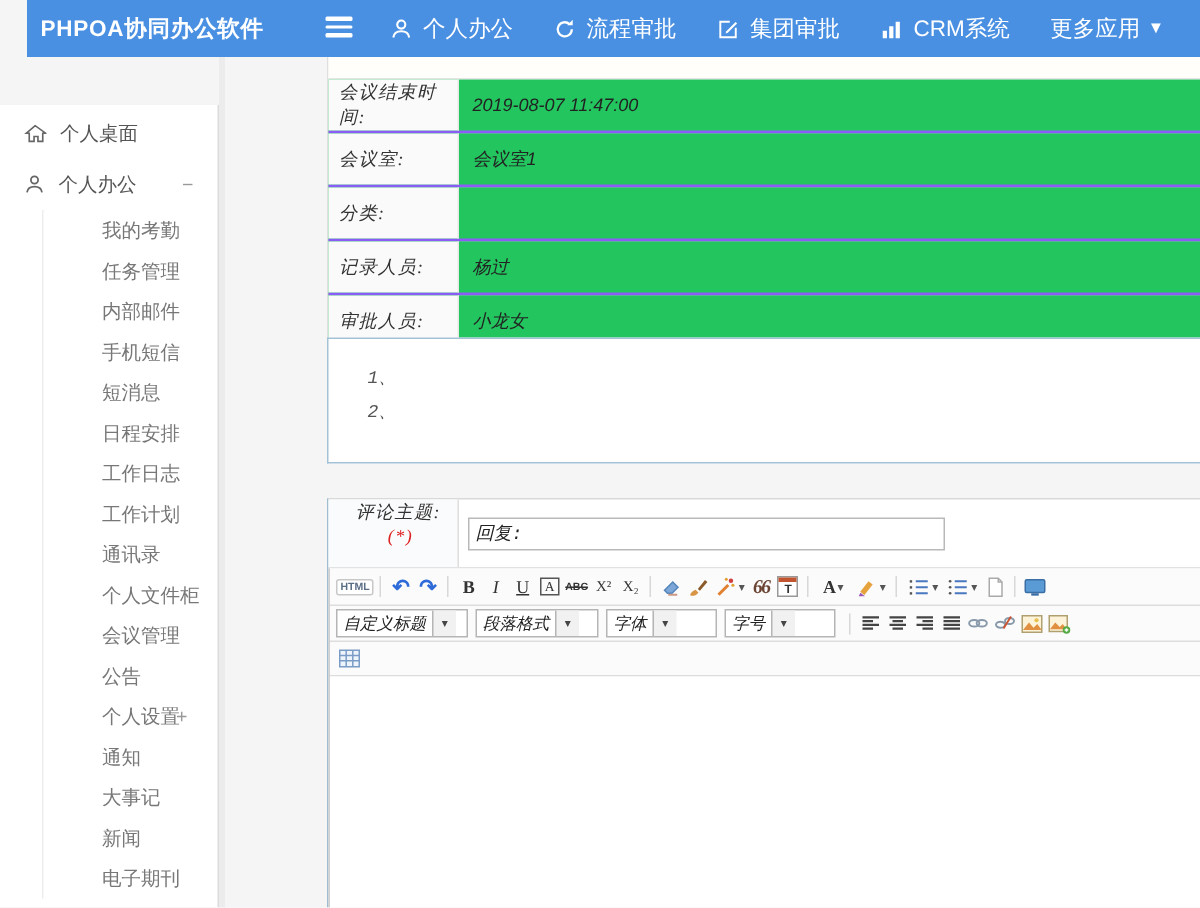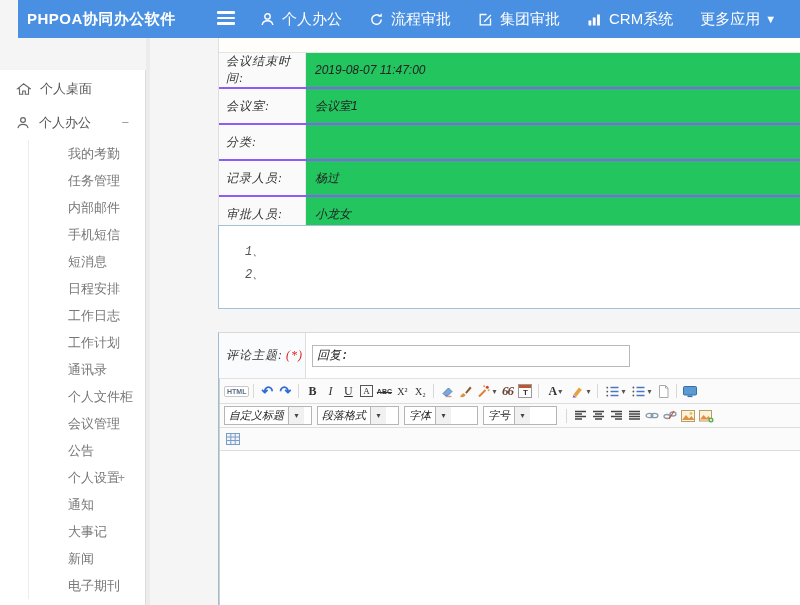--- a/index.html
+++ b/index.html
@@ -36,21 +36,21 @@
   .fvalue{flex:1;display:flex;align-items:center;padding-left:9px;font-size:12px;color:#222;
           font-style:italic;font-family:Liberation Sans, sans-serif;}
   .minutes{position:absolute;left:68px;top:187px;right:0;height:84px;background:#fff;
            border:1px solid #a3c2d6;border-right:none;box-sizing:border-box;
            padding:15px 0 0 26px;font-size:12px;line-height:23px;color:#555;
            font-style:italic;font-family:"Liberation Mono","DejaVu Sans Mono",monospace;}
   .ctable{position:absolute;left:68px;top:294px;right:0;bottom:0;background:#fff;
           border-left:1px solid #a0bdd0;border-top:1px solid #d9d9d9;display:flex;flex-direction:column;}
   .crow1{display:flex;height:45px;border-bottom:1px solid #e2e2e2;align-items:stretch;}
   .clabel{width:79px;background:#fafbfc;border-right:1px solid #dedede;display:flex;align-items:center;padding-left:7px;
-          font-style:italic;font-size:12px;color:#333;letter-spacing:1px;font-family:"Liberation Serif",serif;flex-shrink:0;}
+          font-style:italic;font-size:12px;color:#333;letter-spacing:1px;font-family:"Liberation Serif",serif;flex-shrink:0;flex-direction:column;}
   .req{color:#d22;margin-left:3px;font-style:italic;font-size:12px;}
   .cval{flex:1;display:flex;align-items:center;}
   .subject-input{margin-left:6px;width:308px;height:18px;border:1px solid #b9b9b9;font-size:12px;padding:1px 4px;
                  font-style:italic;font-family:"Liberation Mono","DejaVu Sans Mono",monospace;color:#222;background:#fff;outline:none;}
   .crow2{display:flex;flex:1;min-height:0;}
   
   .editor{flex:1;display:flex;flex-direction:column;border-left:1px solid #cfcfcf;min-width:0;}
   .tb{background:#fbfbfb;border-bottom:1px solid #ddd;display:flex;align-items:center;padding:0 4px;flex-shrink:0;}
   .tb1{height:24px;}  .tb2{height:23px;}  .tb3{height:22px;}
   .tbi{min-width:18px;height:18px;display:inline-flex;align-items:center;justify-content:center;cursor:pointer;border-radius:2px;position:relative;color:#333;}

